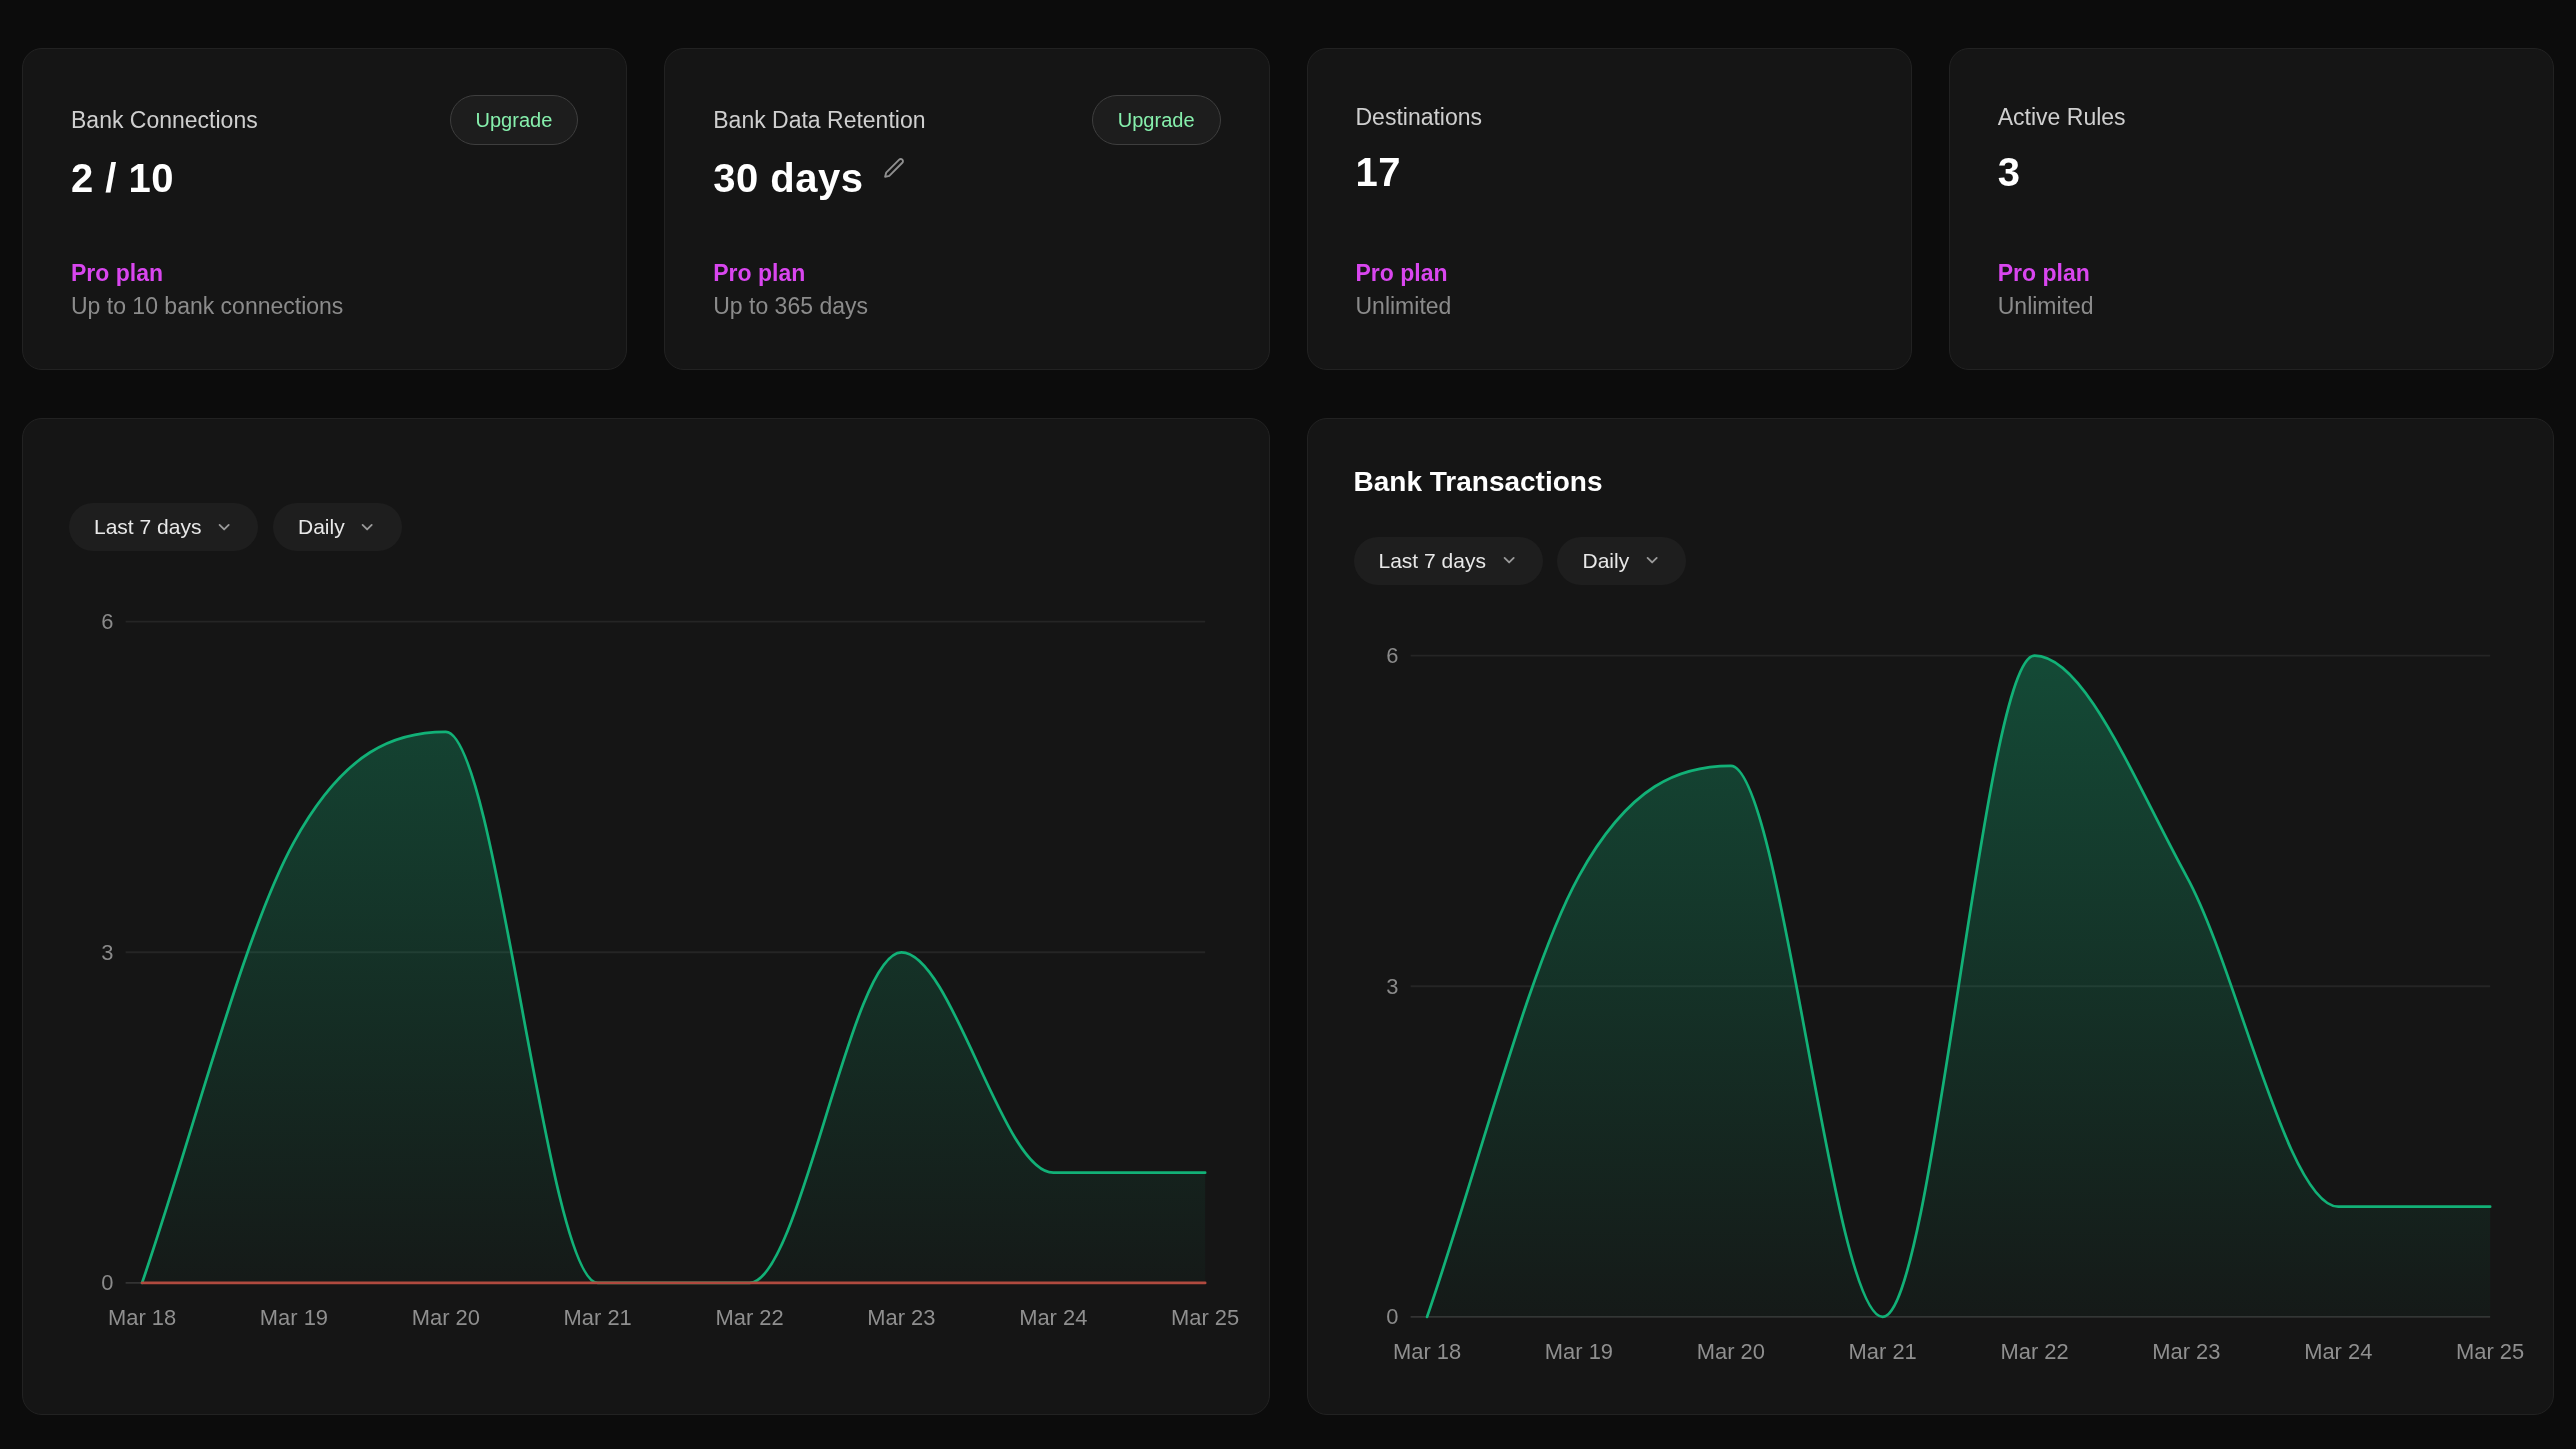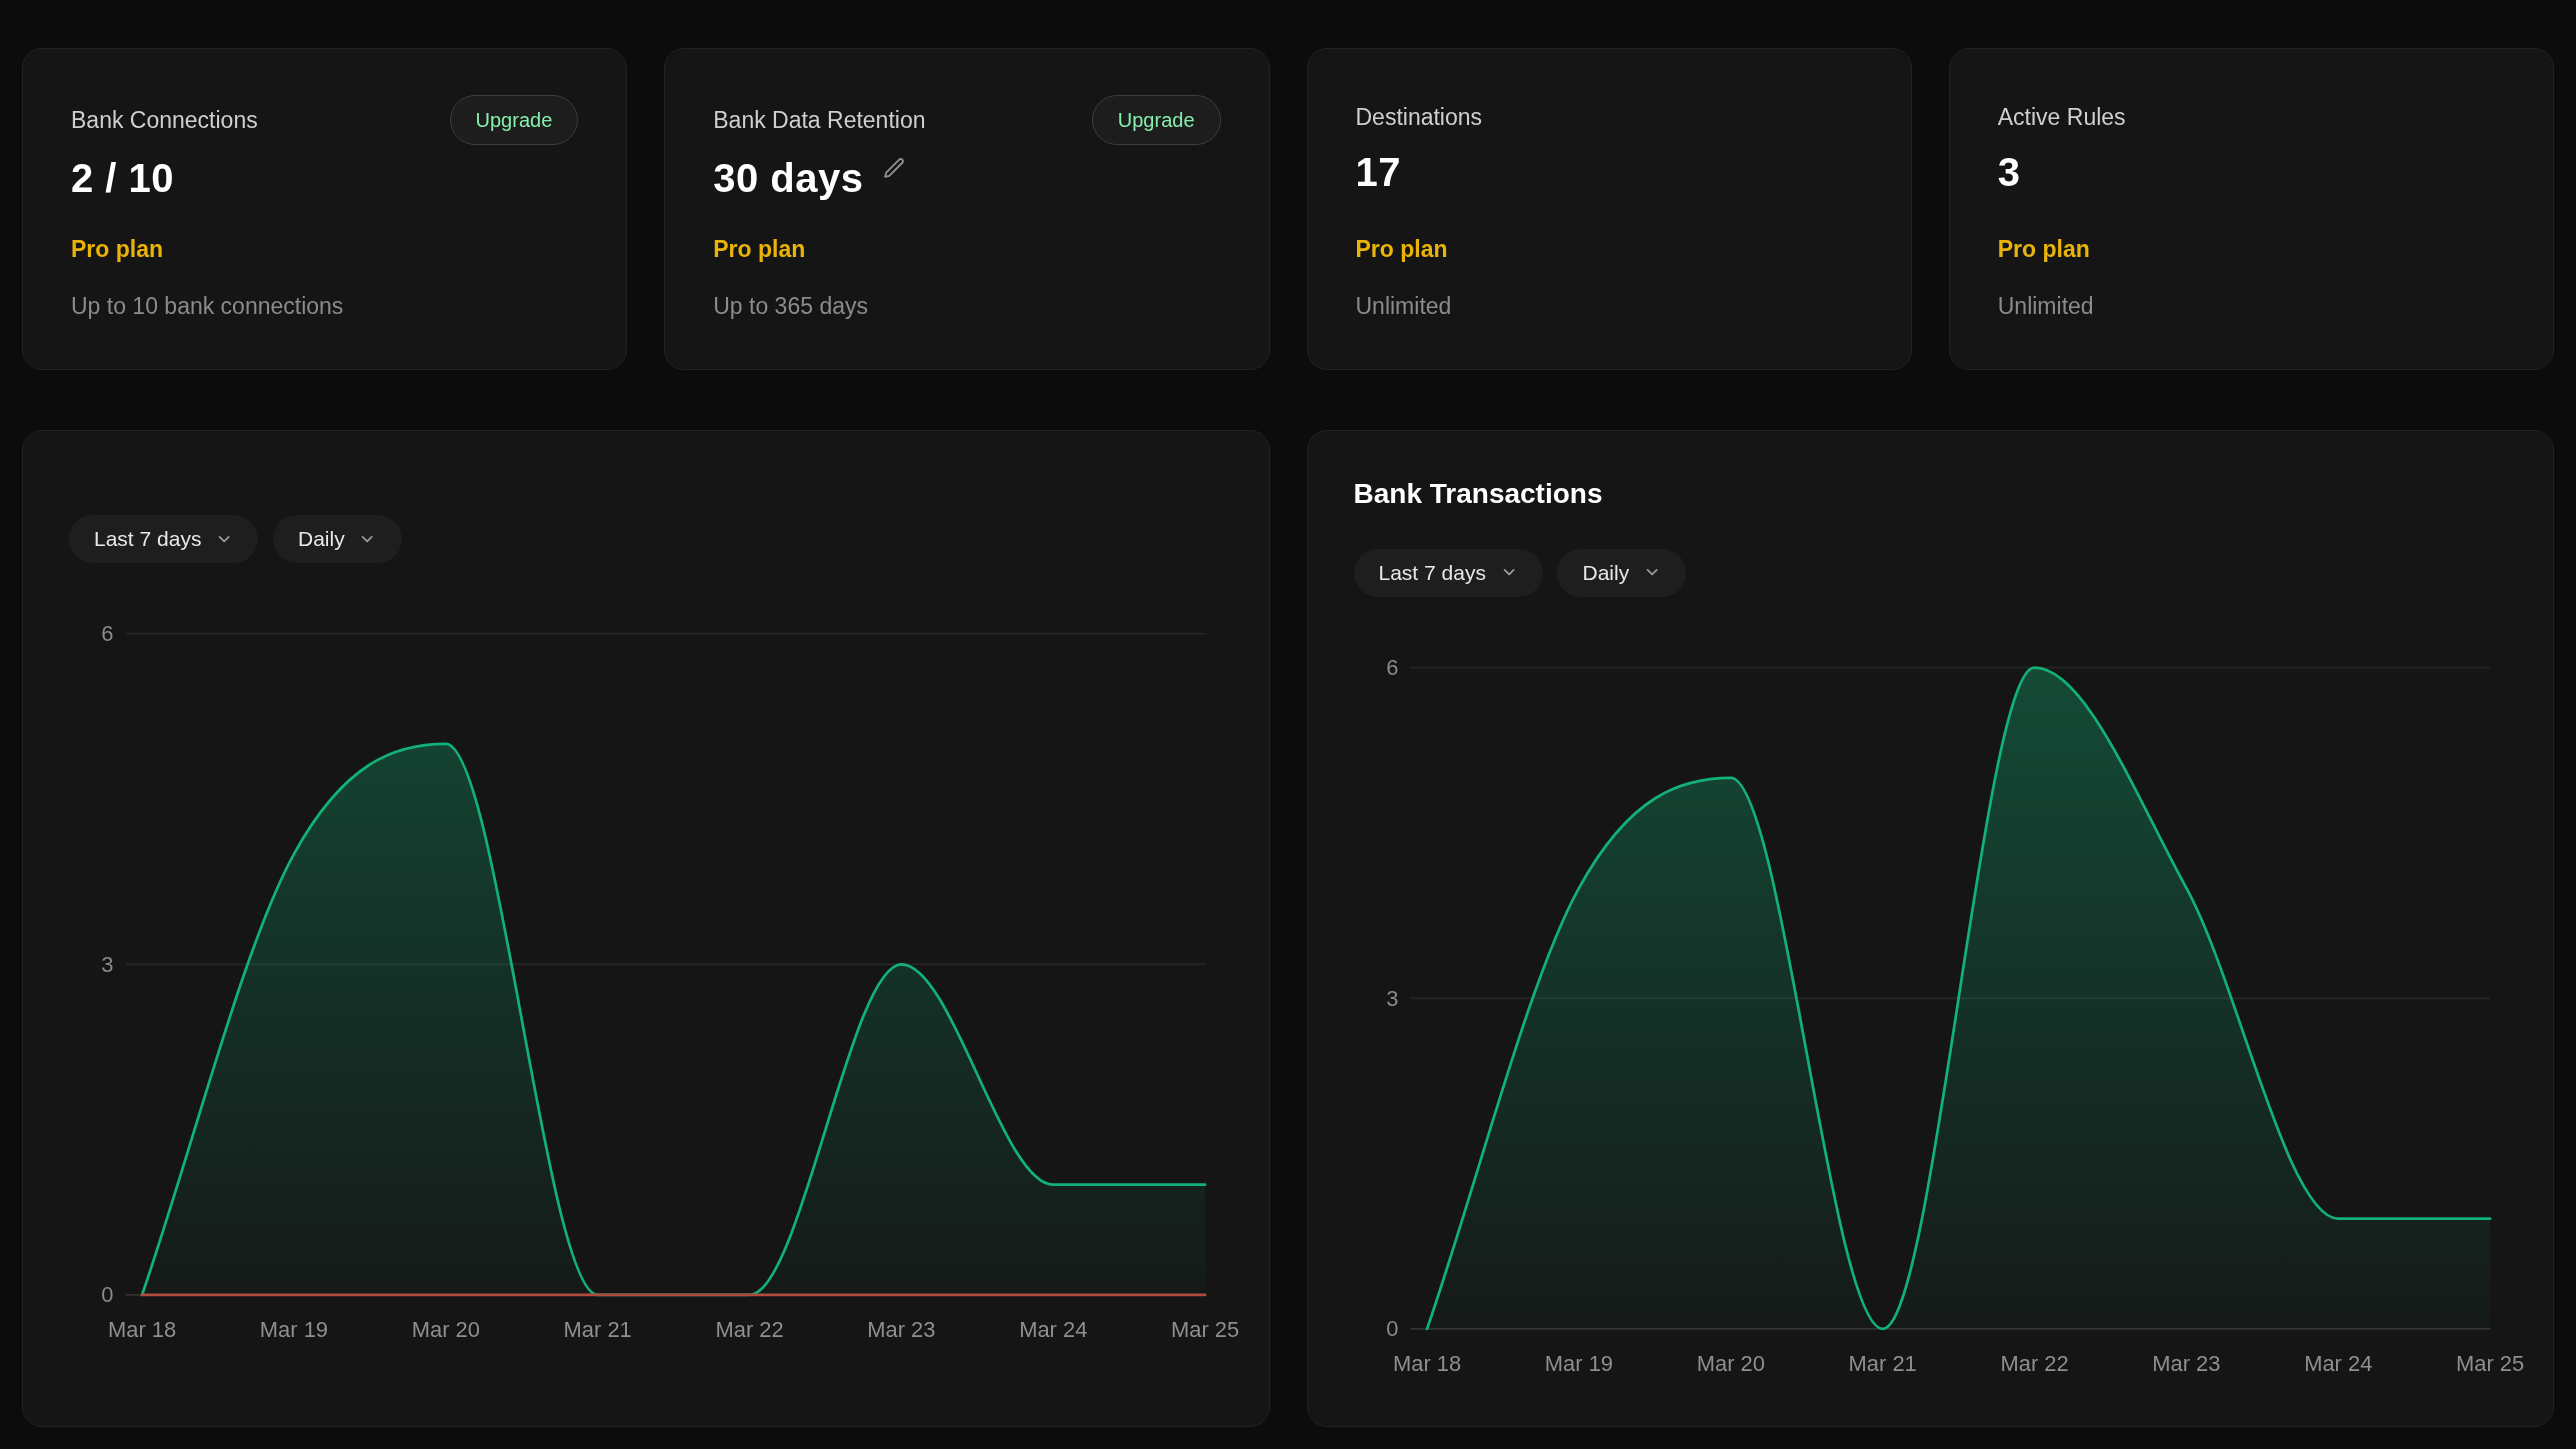--- a/index.html
+++ b/index.html
@@ -6,21 +6,21 @@
   html,body{width:2576px;height:1449px}
   body{
     background:#0c0c0c;
     color:#ffffff;
     font-family:"Liberation Sans",sans-serif;
     overflow:hidden;
   }
   .page{
     width:2576px;height:1449px;
     padding:48px 22px 40px;
-    display:flex;flex-direction:column;gap:60px;
+    display:flex;flex-direction:column;gap:48px;
   }
   .stats-row{display:grid;grid-template-columns:repeat(4,1fr);gap:37px}
   .charts-row{display:grid;grid-template-columns:1fr 1fr;gap:37px;flex:1}
   .card{
     background:#151515;
     border:0.9px solid #222222;
     border-radius:20px;
   }
   
   .stat-card{height:322px;padding:46px 48px 49px;display:flex;flex-direction:column}
@@ -28,21 +28,21 @@
   .stat-title{font-size:23px;color:#cfcfcf;font-weight:400}
   .upgrade-btn{
     font-family:inherit;font-size:20px;font-weight:500;color:#86efac;
     background:#1d1d1d;border:0.9px solid #3e3e3e;border-radius:914px;
     padding:13px 25px;cursor:pointer;line-height:1.1;
   }
   .stat-value-row{display:flex;align-items:flex-start;gap:18.3px;margin-top:11px}
   .stat-value{font-size:40px;font-weight:700;letter-spacing:0.5px;color:#ffffff}
   .edit-btn{background:none;border:none;padding:0;cursor:pointer;color:#8f8f8f;display:flex;align-items:center}
   .stat-spacer{flex:1}
-  .stat-plan{font-size:23px;font-weight:700;color:#eab308;margin-bottom:30px}
+  .stat-plan{font-size:23px;font-weight:700;color:#d946ef;margin-bottom:6px}
   .stat-detail{font-size:23px;color:#8b8b8b}
   
   .chart-card{padding:46px 46px 44px;display:flex;flex-direction:column}
   .chart-title{font-size:28px;font-weight:700;color:#ffffff;line-height:1.2}
   .filter-row{display:flex;gap:14.6px;margin-top:38px}
   .filter-pill{
     display:flex;align-items:center;gap:13.7px;
     background:#1e1e1e;border:none;border-radius:914px;
     height:48px;padding:0 25px;
     font-family:inherit;font-size:21px;font-weight:500;color:#e8e8e8;

